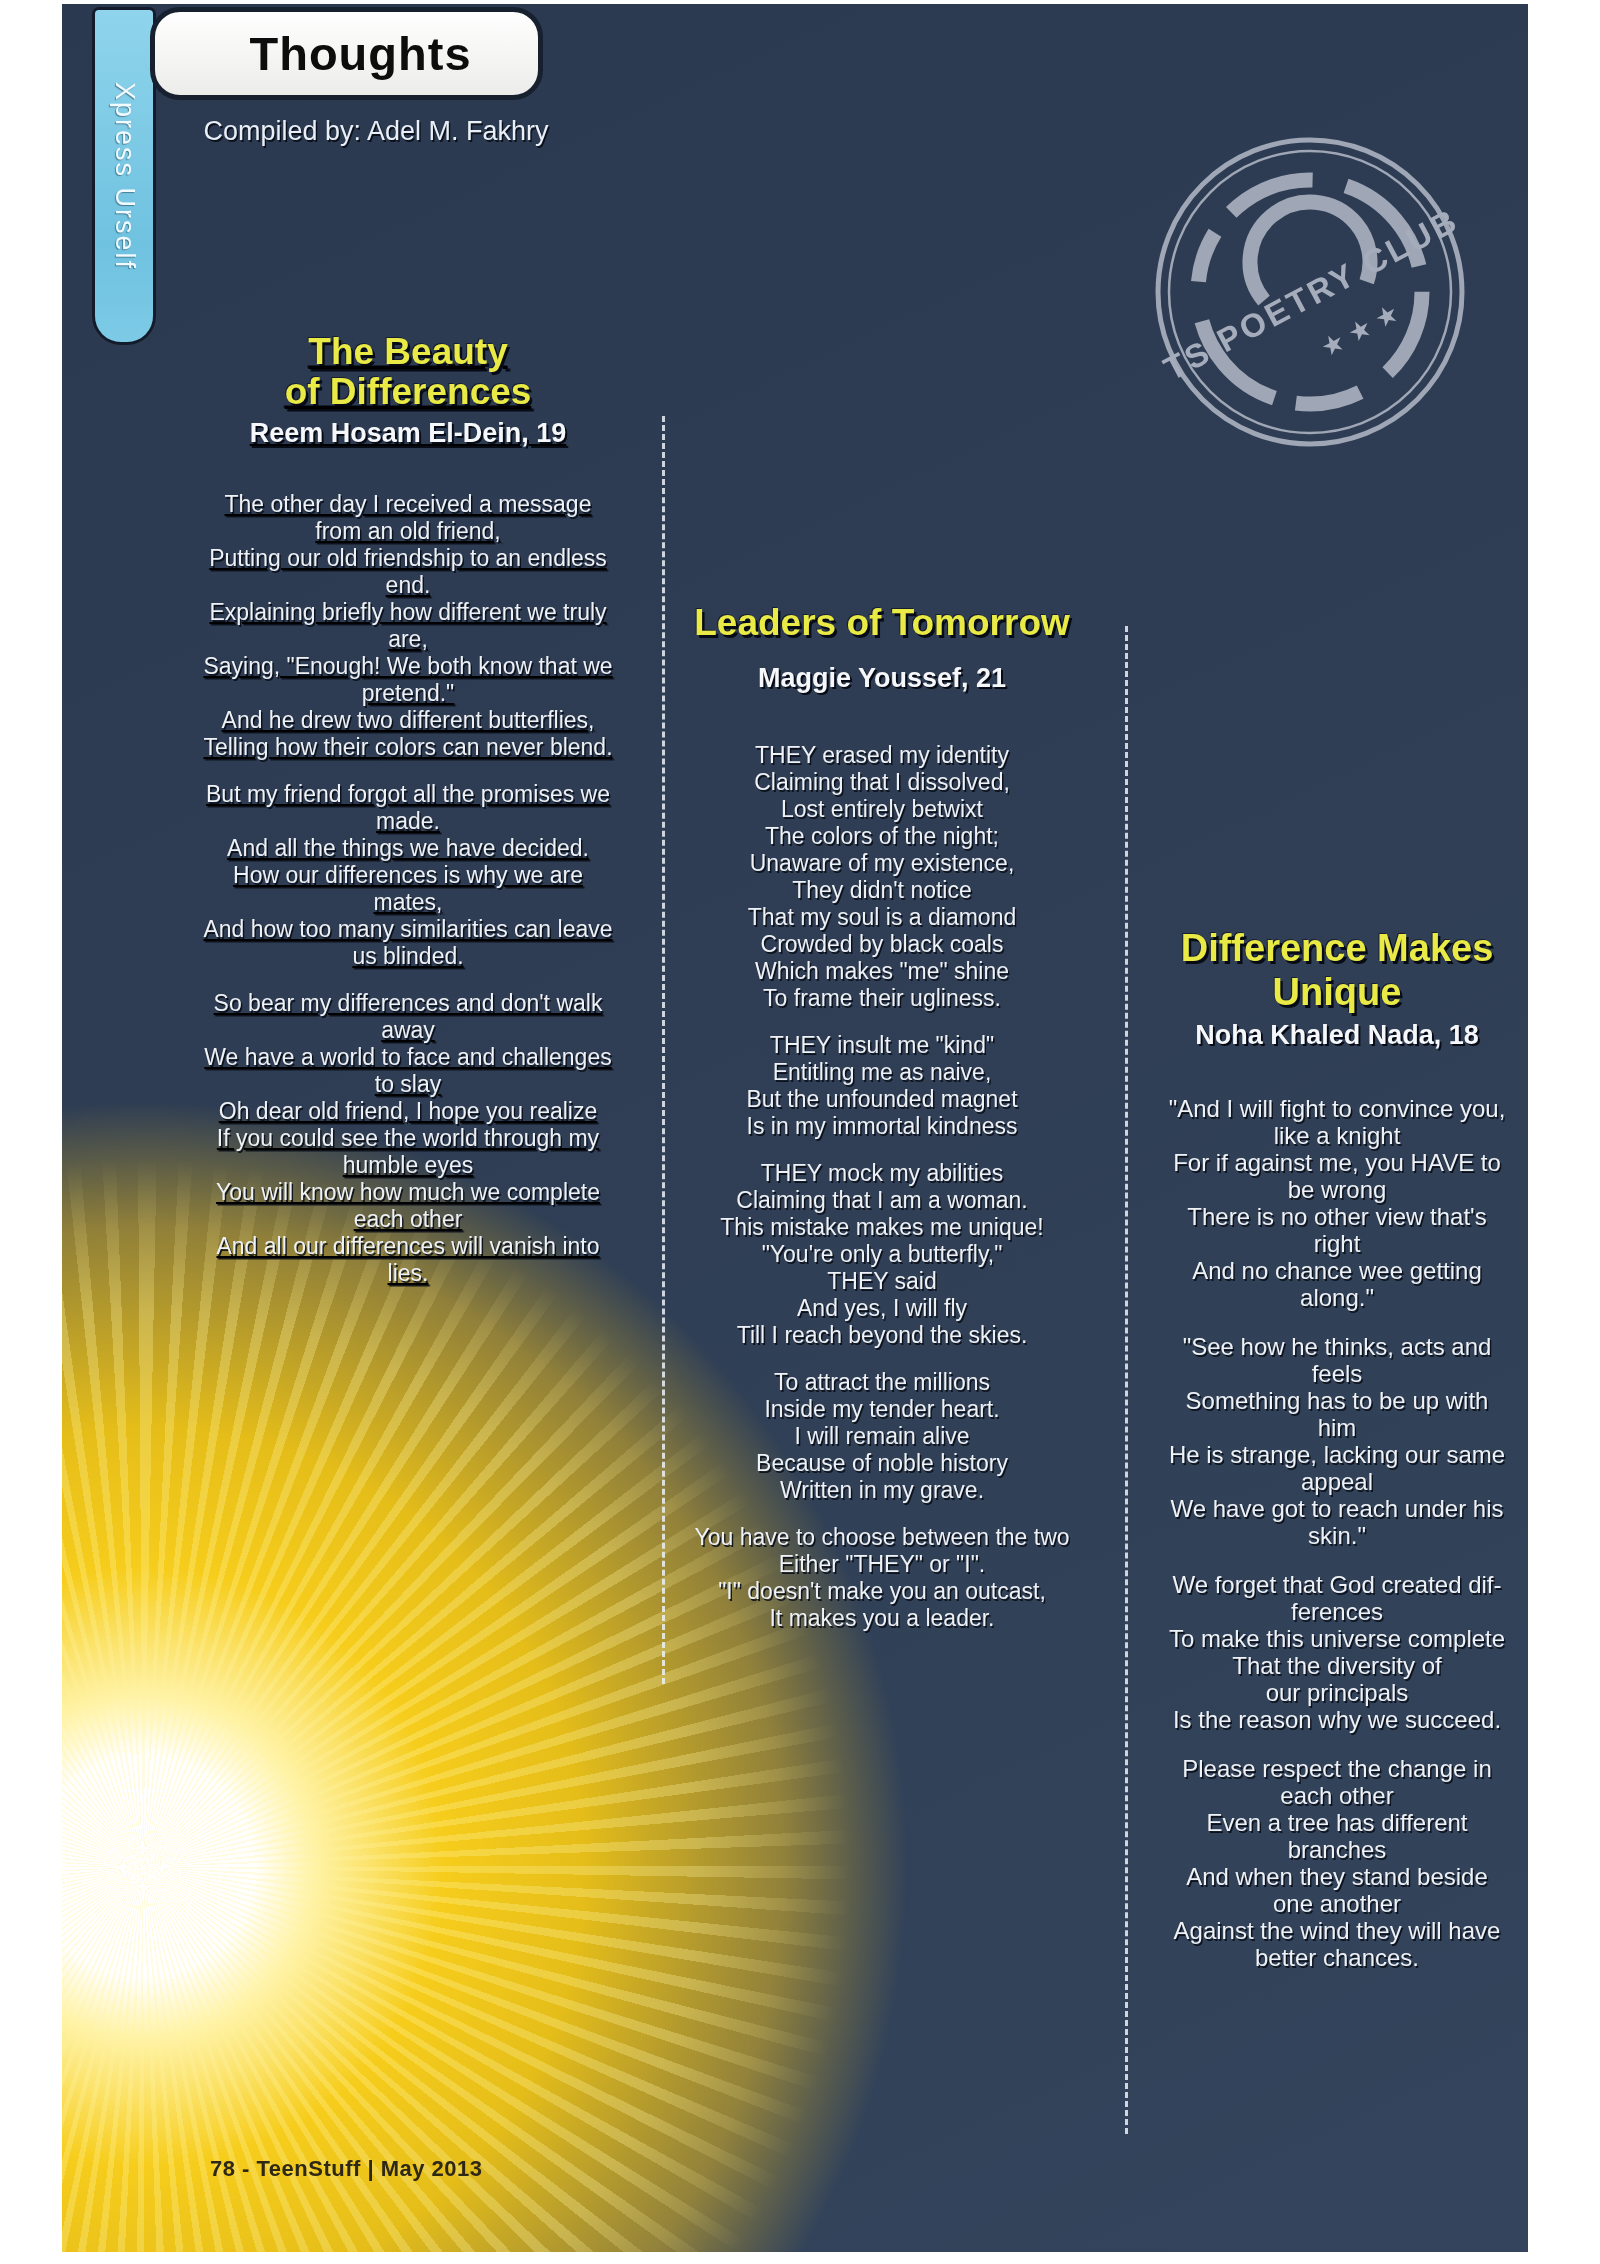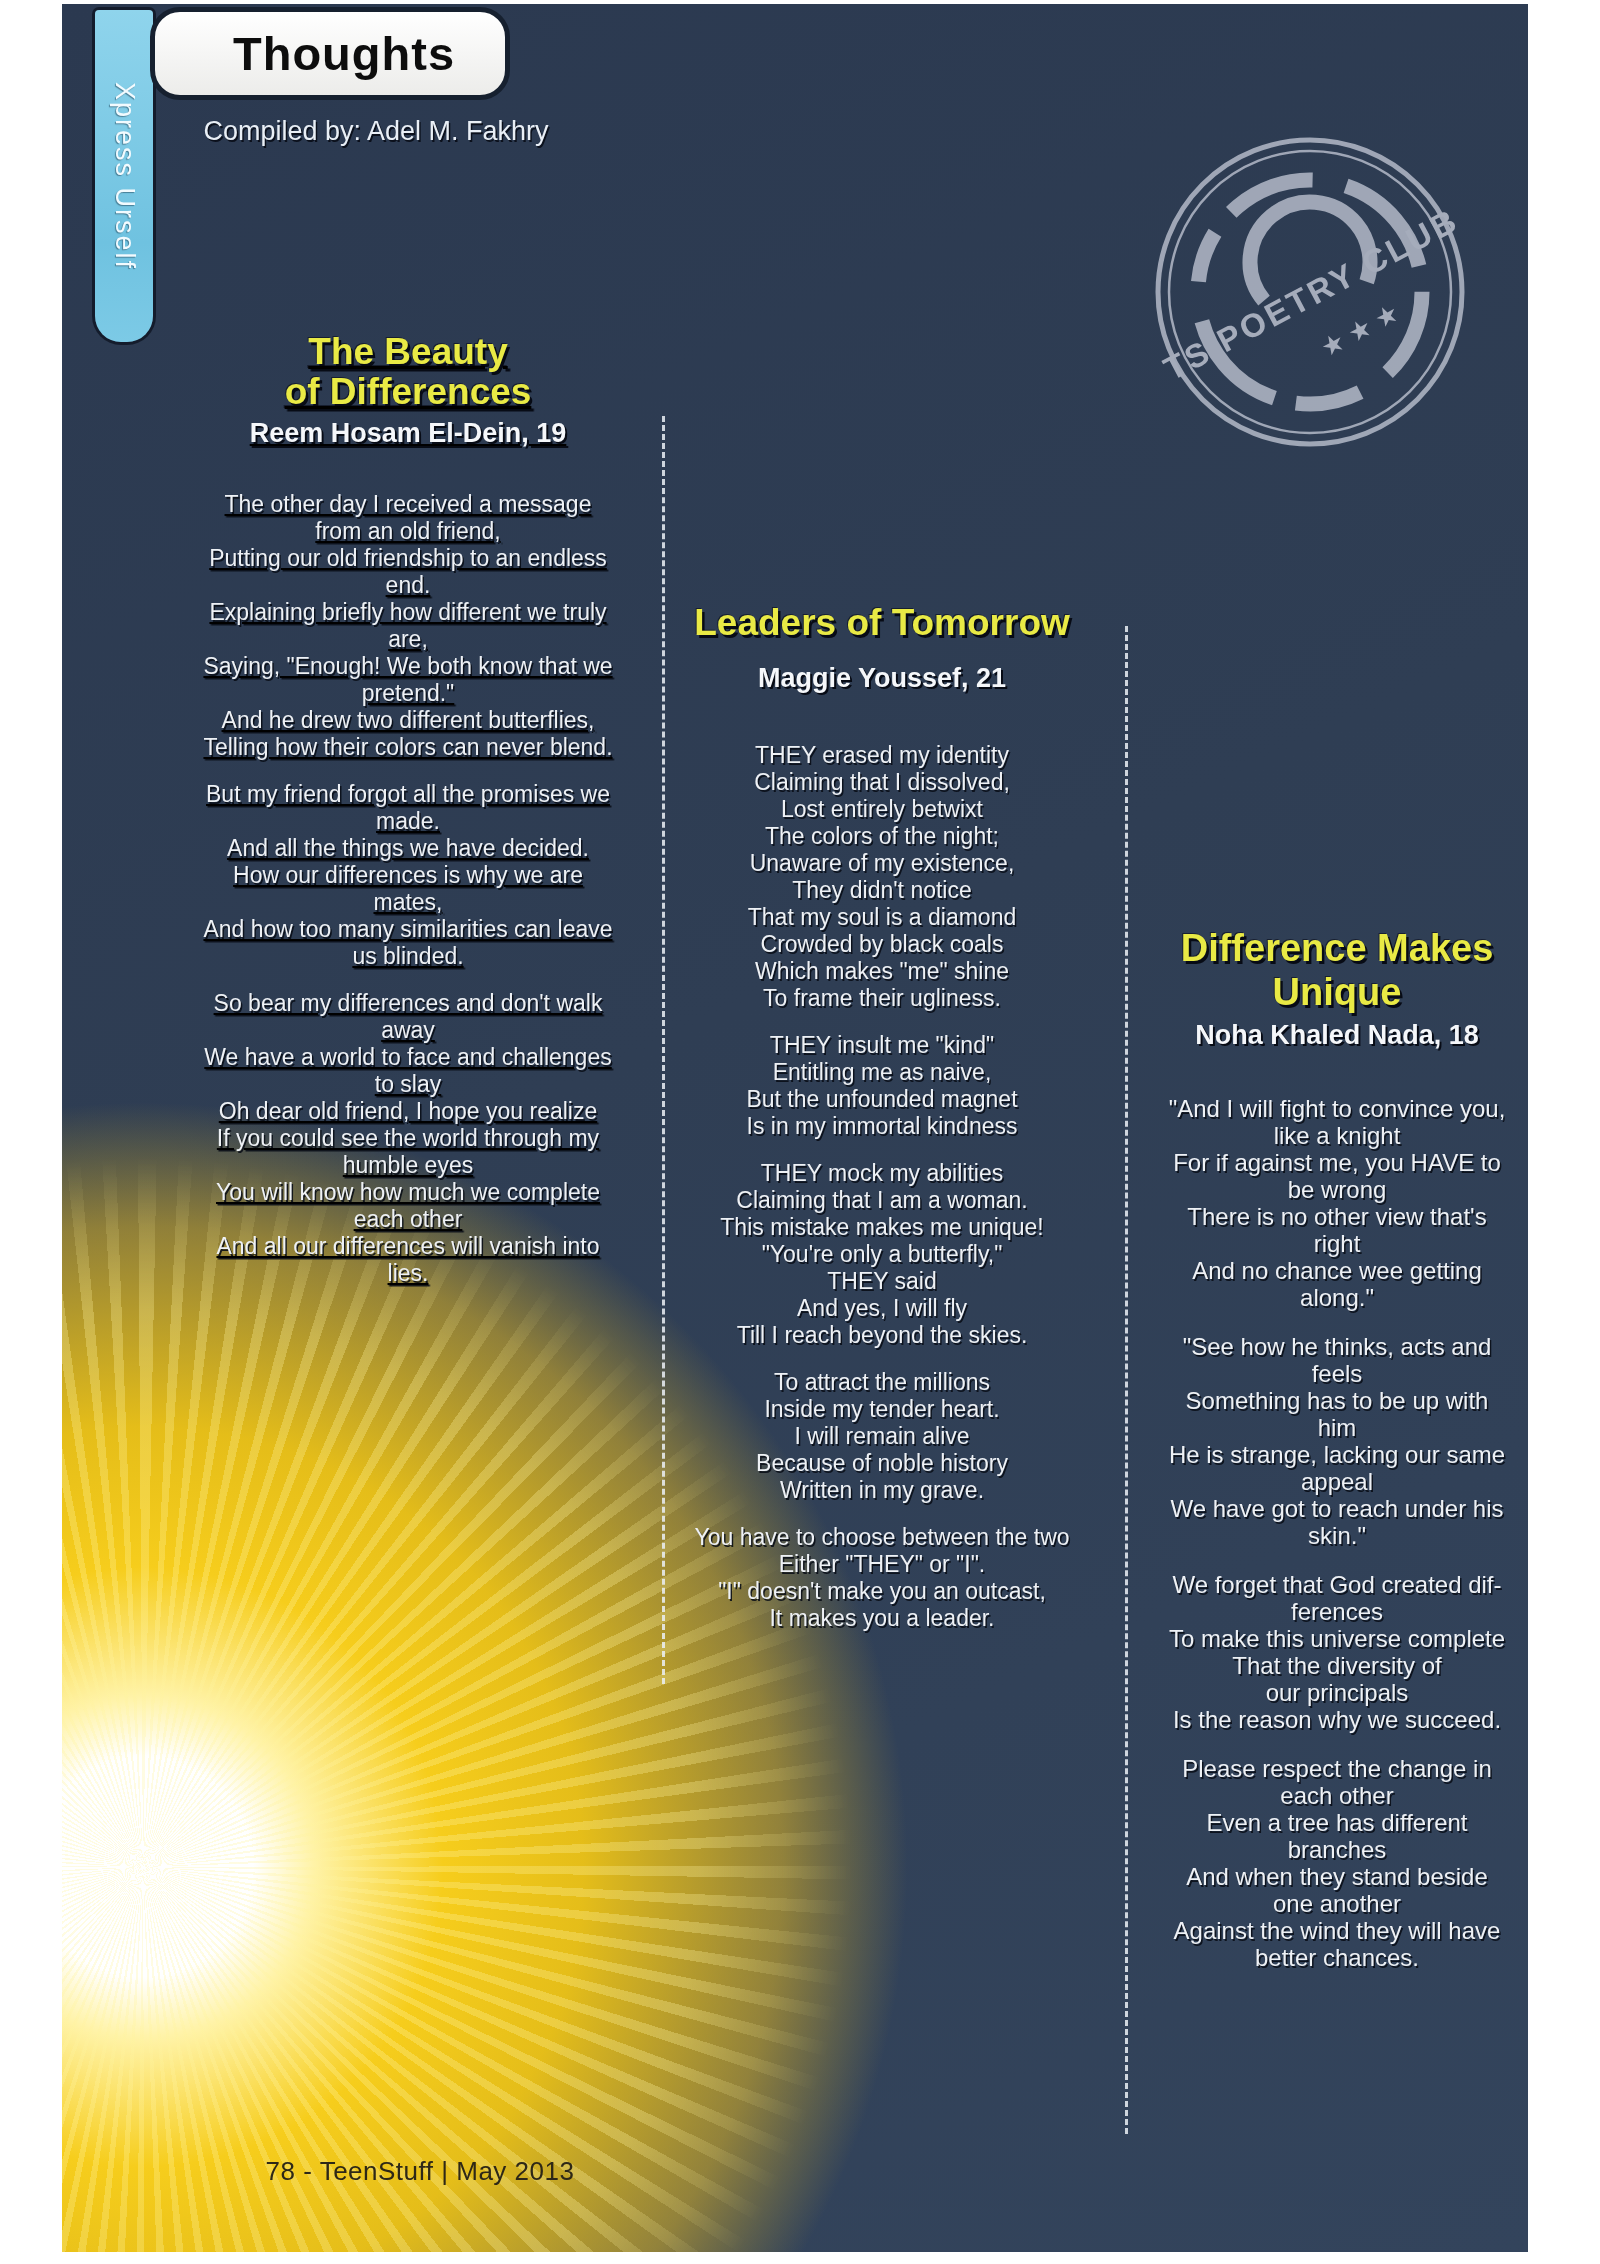--- a/index.html
+++ b/index.html
@@ -32,21 +32,21 @@
     background:linear-gradient(180deg,#8fd4ec 0%,#6fc2e0 70%,#7ccae6 100%);
     border-radius:4px 4px 26px 26px;
     box-shadow:0 0 0 3px rgba(16,24,38,0.85);
     display:flex;align-items:center;justify-content:center;
   }
   .side-tab span{
     writing-mode:vertical-rl;color:#f2fbff;font-size:27px;letter-spacing:2px;
     text-shadow:1px 1px 1px rgba(40,80,100,0.6);
   }
   .title-tab{
-    position:absolute;left:88px;top:3px;width:360px;height:93px;
+    position:absolute;left:88px;top:3px;width:393px;height:93px;
     background:linear-gradient(180deg,#ffffff,#ececea);
     border:5px solid #16202f;border-radius:30px;
     display:flex;align-items:center;justify-content:center;box-sizing:border-box;padding-left:28px;
   }
   .title-tab h1{
     margin:0;font-size:47px;font-weight:bold;color:#0d0d0d;letter-spacing:1px;
   }
   .compiled{
     position:absolute;left:88px;top:112px;width:452px;text-align:center;
     color:#e9eff6;font-size:27px;
@@ -81,21 +81,21 @@
   .col2 h3{font-size:27px;margin-top:19px;}
   .col2 .body{margin-top:48px;}
   .col2 p.stanza{font-size:23px;line-height:27px;margin-bottom:20px;}
   .col3{left:1080px;width:390px;top:922px;}
   .col3 h2{font-size:38px;line-height:44px;}
   .col3 h3{font-size:27px;margin-top:6px;}
   .col3 .body{margin-top:44px;}
   .col3 p.stanza{font-size:24px;line-height:27px;margin-bottom:22px;}
   .footer{
     position:absolute;left:148px;top:2152px;width:420px;
-    color:#2e2817;font-size:26px;font-weight:normal;letter-spacing:0.5px;text-align:center;
+    color:#2e2817;font-size:22px;font-weight:bold;letter-spacing:0.5px;
   }
 </style>
 </head>
 <body>
 
 <div class="canvas">
   <div class="page">
 
     <div class="sun-glow"></div>
     <div class="sun-rays"></div>

